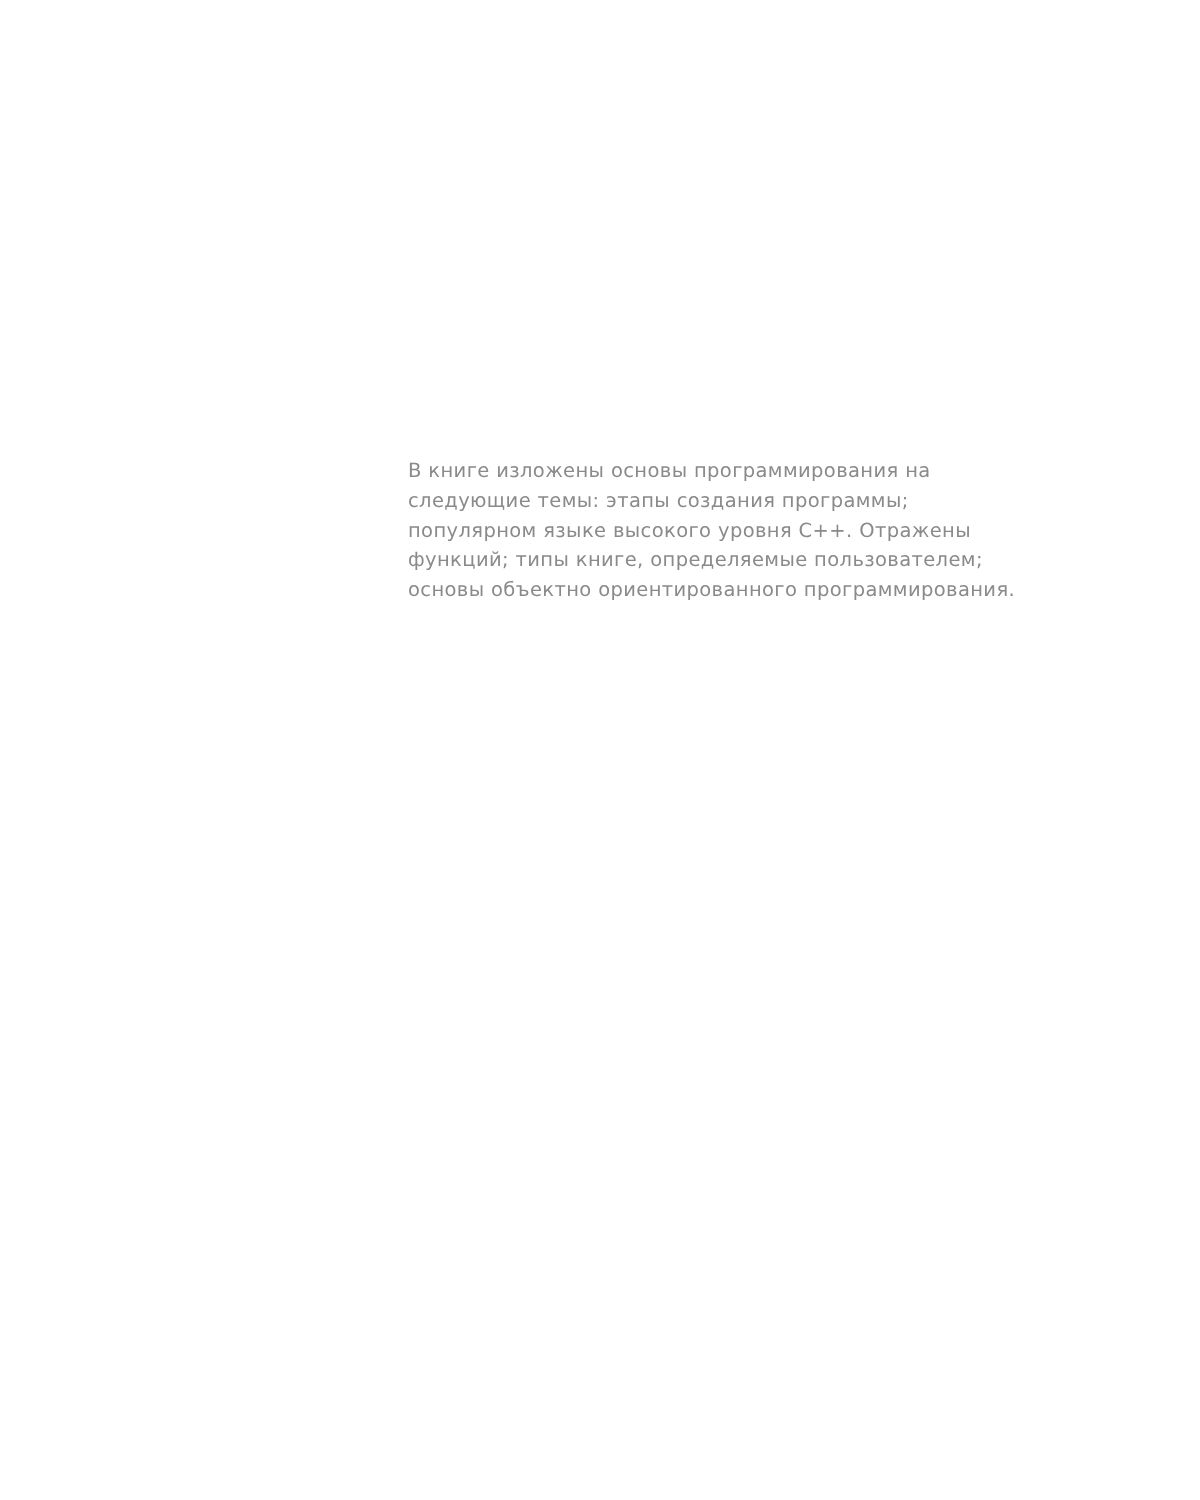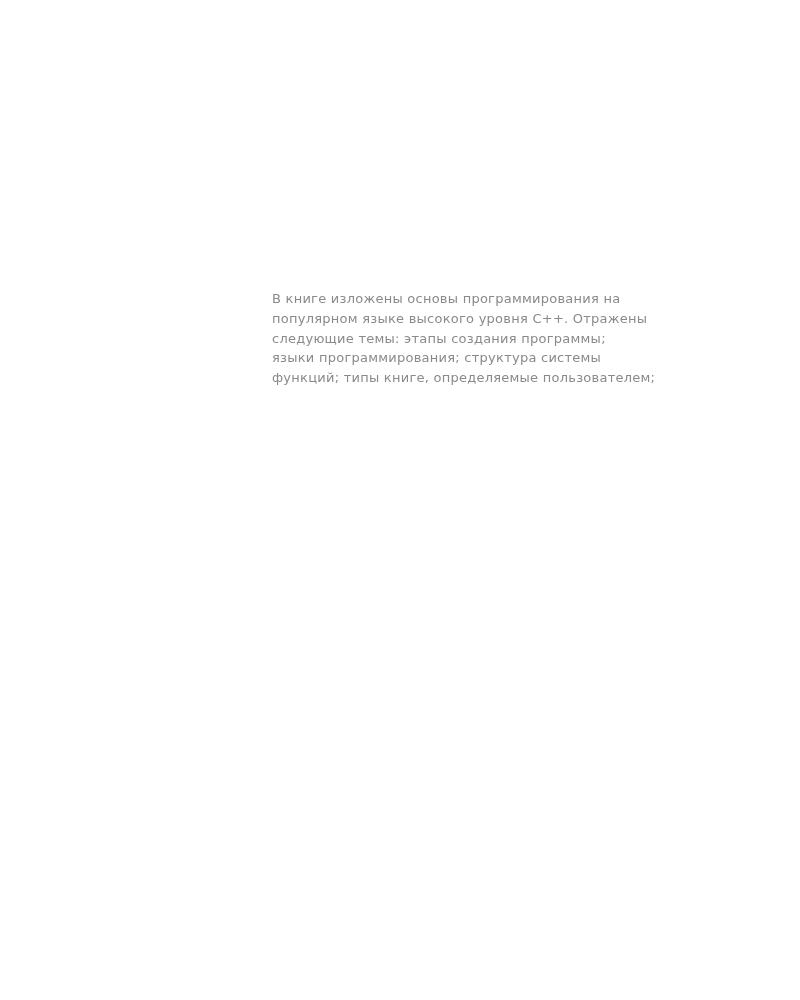--- a/index.html
+++ b/index.html
@@ -11,37 +11,37 @@
     position: relative;
     width: 800px;
     height: 1000px;
     background: #ffffff;
     overflow: hidden;
     font-family: "DejaVu Sans", "Liberation Sans", sans-serif;
   }
   .annotation {
     position: absolute;
     left: 272px;
-    top: 289px;
+    top: 305px;
     width: 400px;
     color: #8a8a8a;
     font-size: 13px;
     line-height: 19.75px;
     letter-spacing: 0.25px;
     font-weight: 400;
     -webkit-font-smoothing: antialiased;
   }
   .annotation .line {
     white-space: nowrap;
   }
 </style>
 </head>
 <body>
 
 <div class="page">
   <div class="annotation">
     <div class="line">В книге изложены основы программирования на</div>
+    <div class="line">следующие темы: этапы создания программы;</div>
     <div class="line">популярном языке высокого уровня C++. Отражены</div>
-    <div class="line">следующие темы: этапы создания программы;</div>
-    <div class="line">языки программирования; структура системы</div>
     <div class="line">функций; типы книге, определяемые пользователем;</div>
+    <div class="line">основы объектно ориентированного программирования.</div>
   </div>
 </div>
 
 </body></html>

